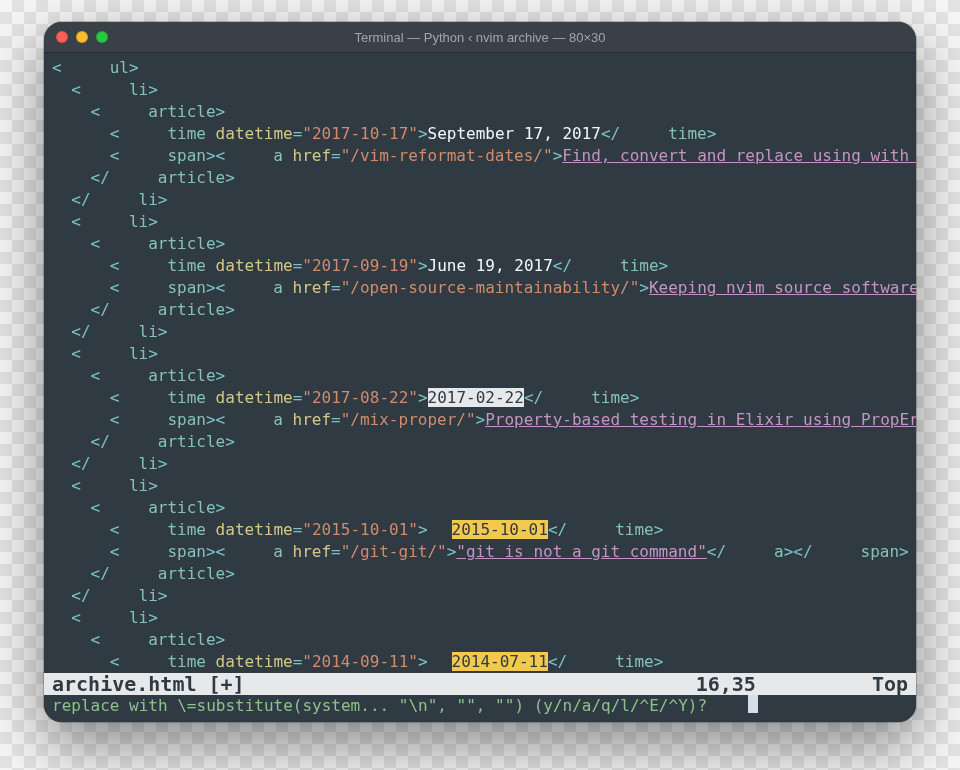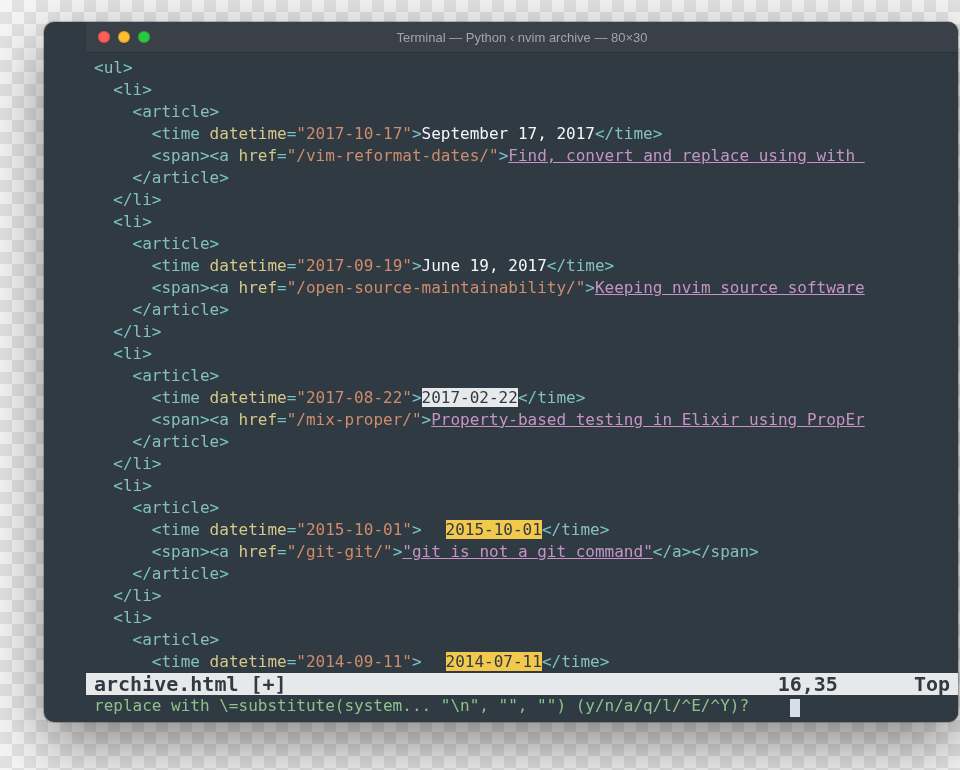--- a/index.html
+++ b/index.html
@@ -36,24 +36,24 @@
       linear-gradient(45deg,#e3e3e3 25%,transparent 25%,transparent 75%,#e3e3e3 75%);
     background-size:24px 24px;
     background-position:0 0,12px 12px;
     background-color:#f6f6f6;
   }
   .window{
     position:absolute;
     left:44px;top:22px;
     width:872px;height:700px;
     background:var(--bg);
-    border-radius:10px;
+    border-radius:18px;
     box-shadow:0 22px 60px rgba(0,0,0,0.45),0 0 0 1px rgba(0,0,0,0.2);
     overflow:hidden;
-    display:flex;flex-direction:column;padding-left:42px;
+    display:flex;flex-direction:column;
   }
   .titlebar{
     height:30px;flex:0 0 30px;
     background:var(--titlebar);
     display:flex;align-items:center;
     position:relative;
     border-bottom:1px solid rgba(0,0,0,0.25);
   }
   .traffic{display:flex;gap:8px;margin-left:12px;}
   .dot{width:12px;height:12px;border-radius:50%;box-shadow:inset 0 0 0 1px rgba(0,0,0,0.15);}
@@ -75,46 +75,46 @@
   pre.editor{
     margin:0;padding:4px 8px 0 8px;
     font-size:16px;
     line-height:22px;
     white-space:pre;
     color:var(--text);
     font-family:inherit;
     letter-spacing:0;
   }
   .br{color:var(--angle);}        
-  .tg{color:var(--tag);}
+  .tg{color:var(--tag);margin-left:48px;}
   .an{color:var(--attr-name);}
   .av{color:var(--attr-val);}
   .tx{color:var(--text);}
   .lk{color:var(--link);text-decoration:underline;}
   .sel{background:var(--sel-bg);color:var(--sel-fg);}
   .hl{background:var(--hl-bg);color:var(--hl-fg);margin-left:24px;}
   .statusline{
     background:var(--status-bg);color:var(--status-fg);
     font-size:20px;line-height:22px;
     padding:0 8px;
     display:flex;
     font-weight:600;
     font-family:inherit;
   }
   .statusline .left{flex:0 0 auto;}
   .statusline .mid{flex:1 1 auto;}
-  .statusline .pos{flex:0 0 auto;margin-right:76px;}
+  .statusline .pos{flex:0 0 auto;margin-right:116px;}
   .statusline .right{flex:0 0 auto;}
   .cmdline{
     background:var(--bg);color:var(--cmd-fg);
     font-size:16px;line-height:22px;
     padding:0 8px 4px 8px;
     font-family:inherit;
     white-space:pre;
-    display:flex;align-items:flex-end;gap:40px;
+    display:flex;align-items:flex-start;gap:40px;
   }
   .cursor-block{
     display:inline-block;width:10px;height:18px;
     background:var(--cursor);vertical-align:text-bottom;
     margin-left:1px;
   }
   [data-interactable]{}
 </style>
 </head>
 <body>

